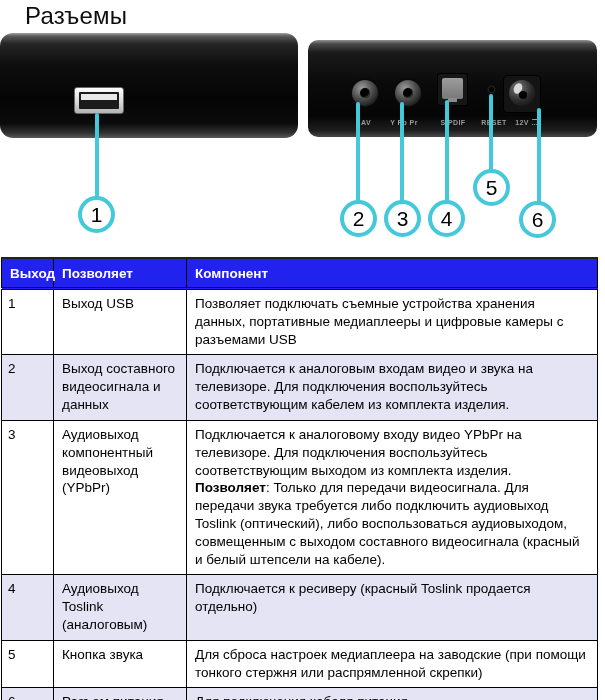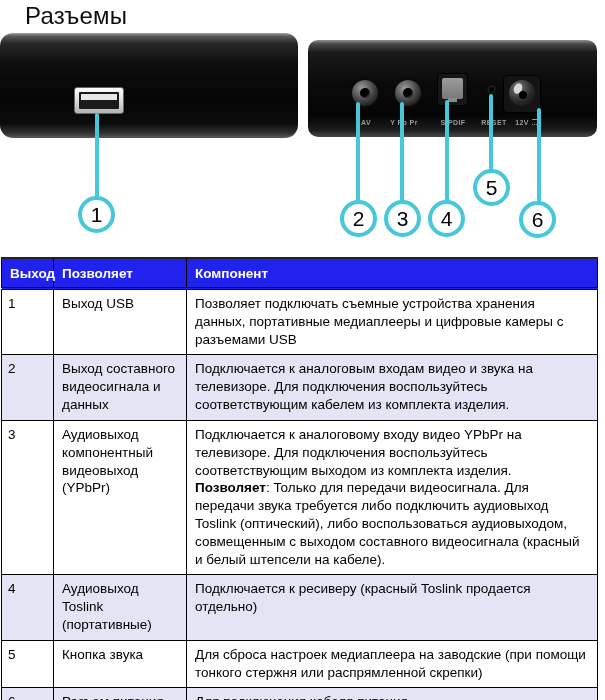--- a/index.html
+++ b/index.html
@@ -191,21 +191,21 @@
         <tr>
           <td>3</td>
           <td>Аудиовыход компонентный видеовыход (YPbPr)</td>
           <td>
             <div>Подключается к аналоговому входу видео YPbPr на телевизоре. Для подключения воспользуйтесь соответствующим выходом из комплекта изделия.</div>
             <div><strong>Позволяет</strong>: Только для передачи видеосигнала. Для передачи звука требуется либо подключить аудиовыход Toslink (оптический), либо воспользоваться аудиовыходом, совмещенным с выходом составного видеосигнала (красный и белый штепсели на кабеле).</div>
           </td>
         </tr>
         <tr class="shaded">
           <td>4</td>
-          <td>Аудиовыход Toslink (портативные)</td>
+          <td>Аудиовыход Toslink (аналоговым)</td>
           <td>
             <div>Подключается к ресиверу (красный Toslink продается отдельно)</div>
           </td>
         </tr>
         <tr>
           <td>5</td>
           <td>Кнопка звука</td>
           <td>
             <div>Для сброса настроек медиаплеера на заводские (при помощи тонкого стержня или распрямленной скрепки)</div>
           </td>

